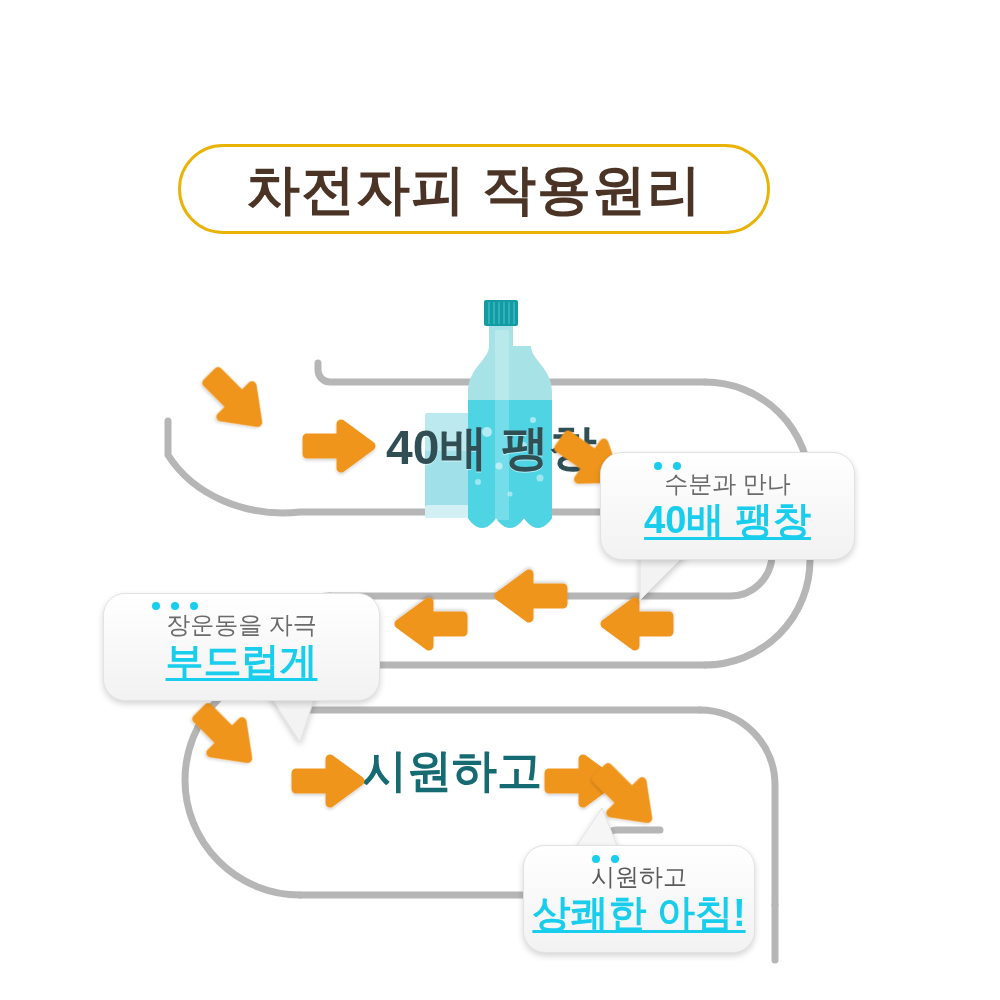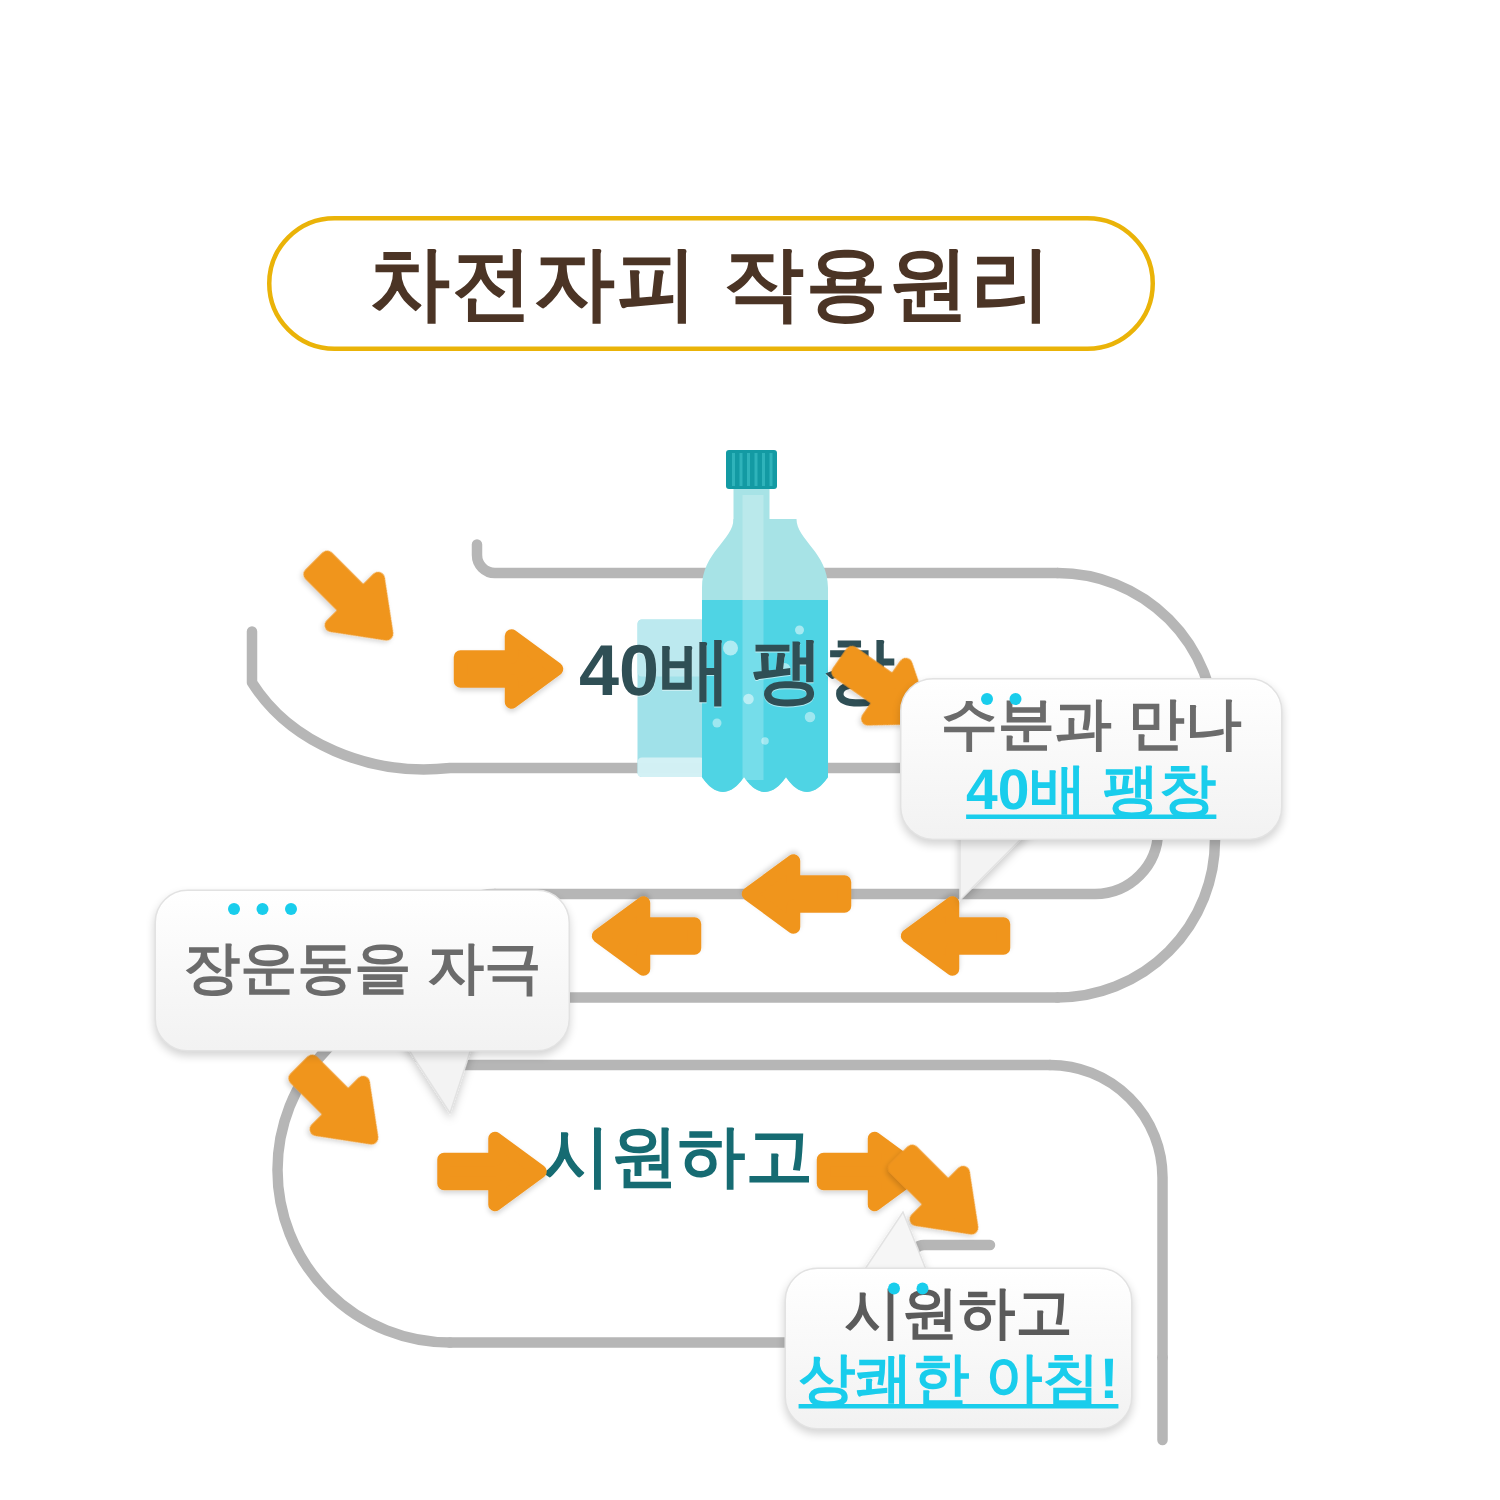--- a/index.html
+++ b/index.html
@@ -40,21 +40,21 @@
 
   
   .bubble{
     position:absolute;background:#fbfbfb;border:1px solid #e2e2e2;
     border-radius:22px;box-sizing:border-box;
     box-shadow:0 3px 6px rgba(0,0,0,.17), inset 0 1px 0 #ffffff;
     display:flex;flex-direction:column;align-items:center;justify-content:center;
     background-image:linear-gradient(#ffffff,#f2f2f2);
   }
   .bubble .line1{
-    font-size:38px;font-weight:bold;color:#6b6b6b;line-height:1.05;white-space:nowrap;
+    font-size:24px;font-weight:normal;color:#6b6b6b;line-height:1.05;white-space:nowrap;
   }
   .bubble .line2{
     font-size:38px;font-weight:bold;color:#19cdec;line-height:1.08;white-space:nowrap;
     text-decoration:underline;text-underline-offset:4px;text-decoration-thickness:3px;
     margin-top:3px;
   }
   #bubble-1{left:600px;top:452px;width:255px;height:108px;}
   #bubble-2{left:103px;top:593px;width:277px;height:108px;}
   #bubble-3{left:523px;top:845px;width:232px;height:108px;}
   #bubble-3 .line1{color:#5b5b5b;}
@@ -231,20 +231,21 @@
     <div class="line1">수분과 만나</div>
     <div class="line2">40배 팽창</div>
   </div>
   <div class="dots" id="dots-1">
       <i></i>
       <i></i>
     </div>
 
   <div class="bubble" id="bubble-2">
     <div class="line1">장운동을 자극</div>
+    <div class="line2">부드럽게</div>
   </div>
   <div class="dots" id="dots-2">
       <i></i>
       <i></i>
       <i></i>
     </div>
 
   <div class="bubble" id="bubble-3">
     <div class="line1">시원하고</div>
     <div class="line2">상쾌한 아침!</div>

